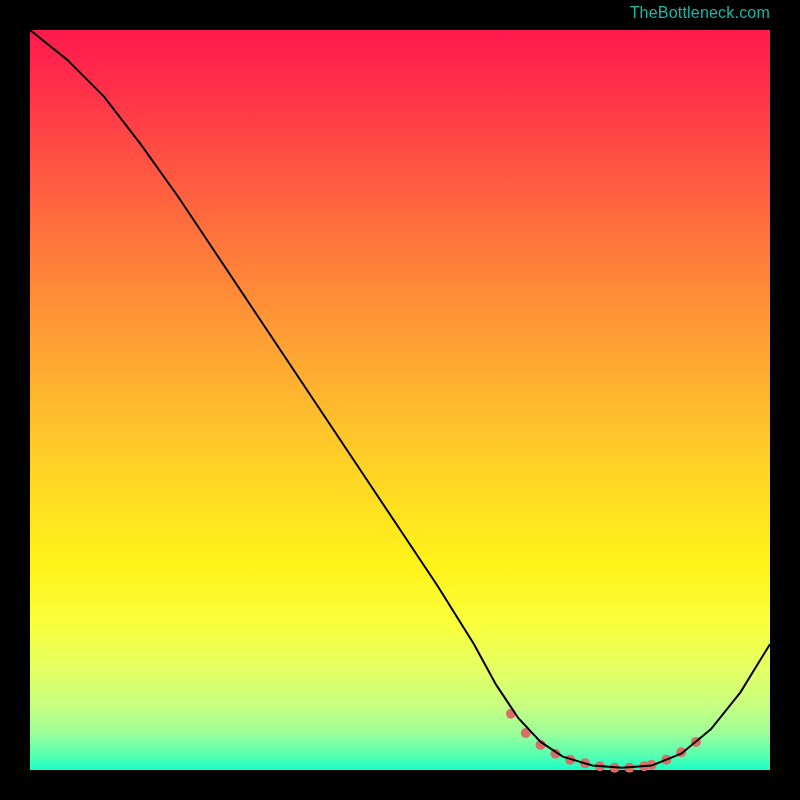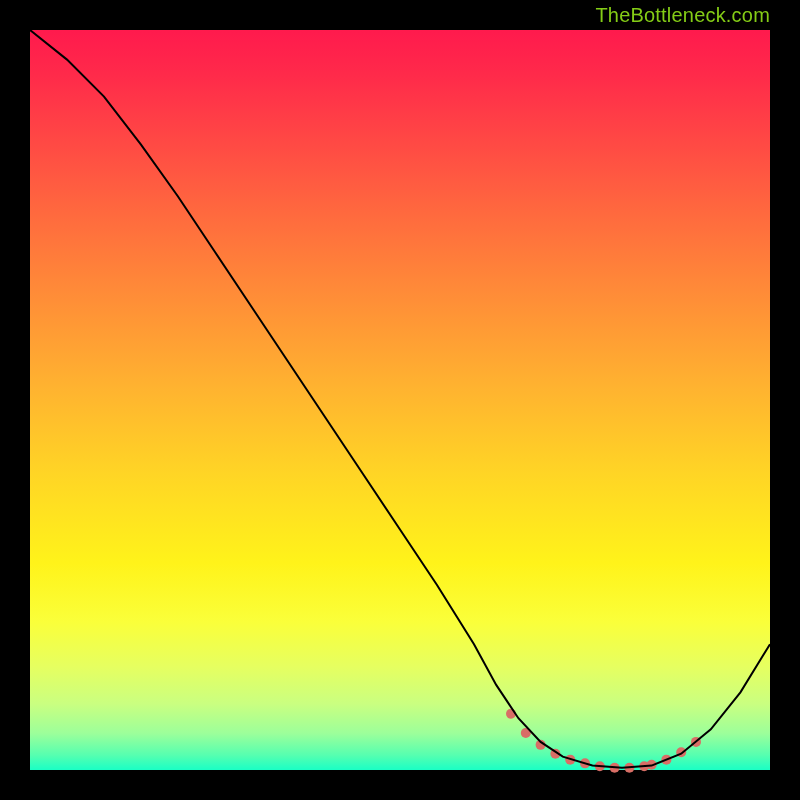--- a/index.html
+++ b/index.html
@@ -45,22 +45,22 @@
     left: 0;
     top: 0;
     width: 740px;
     height: 740px;
     overflow: visible;
   }
   .attribution {
     position: absolute;
     top: 4px;
     right: 30px;
-    color: #84cc16;
-    font-size: 20px;
+    color: #14b8a6;
+    font-size: 16px;
     font-weight: 500;
     letter-spacing: 0.2px;
     user-select: none;
   }
 </style>
 </head>
 <body>
 
 <div class="chart-container">
 

